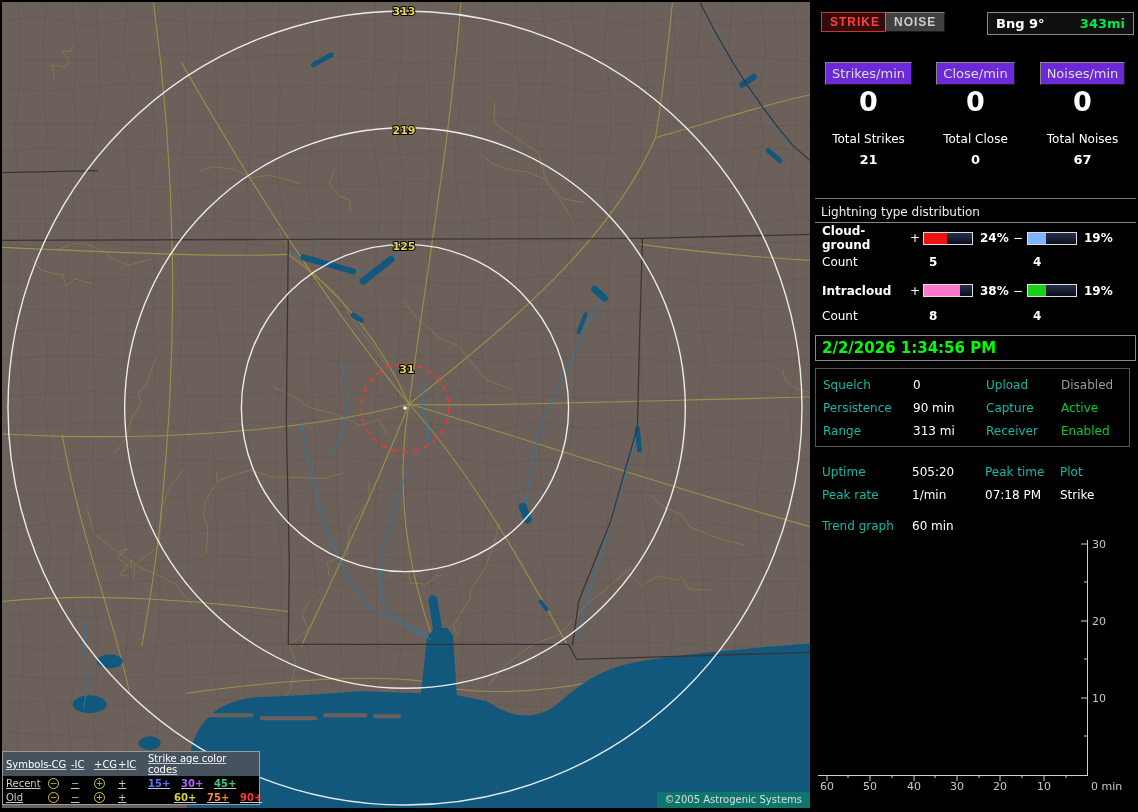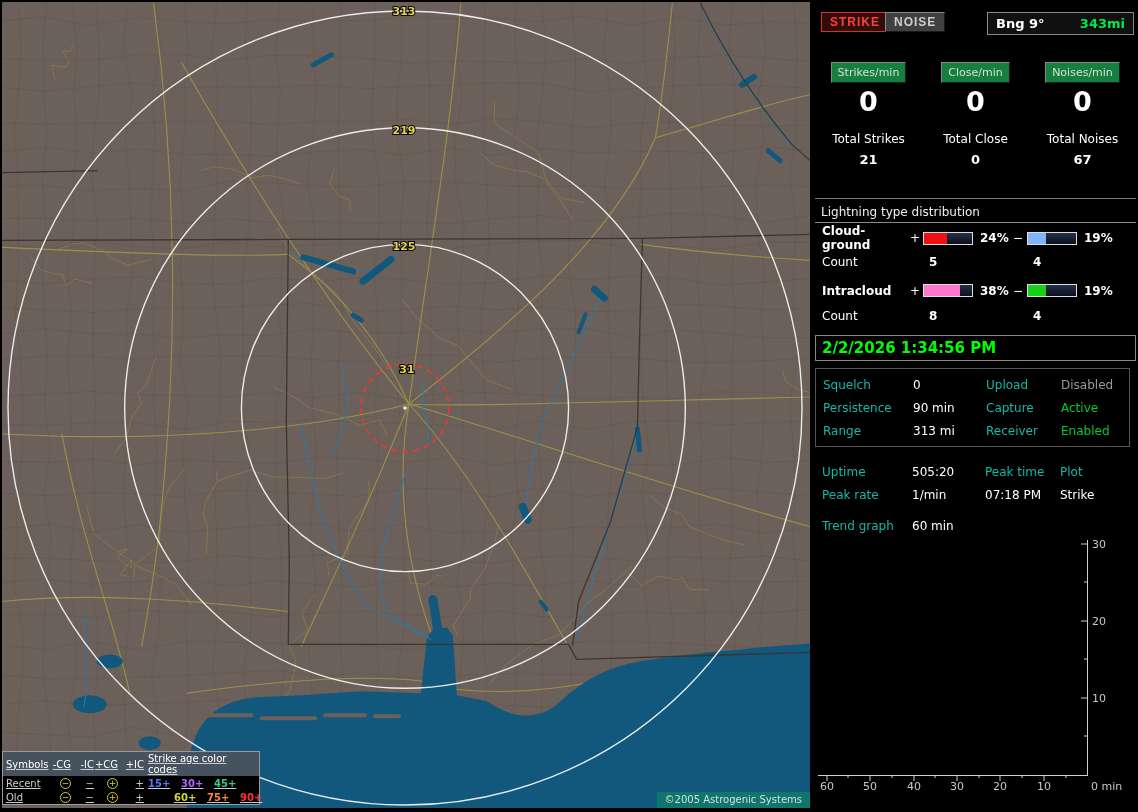--- a/index.html
+++ b/index.html
@@ -7,37 +7,37 @@
           font-family:"DejaVu Sans","Liberation Sans",sans-serif;}
   
   .map-area{position:absolute;left:2px;top:2px;width:808px;height:806px;background:#6c605a;overflow:hidden;}
   .map-area svg{position:absolute;left:0;top:0;}
   .ring-label{font-size:11px;font-weight:bold;fill:#e8d44f;stroke:#000;stroke-width:2px;paint-order:stroke;text-anchor:middle;}
   .copyright{position:absolute;right:0;bottom:0;background:#0f766e;color:#ddd;font-size:10px;padding:2px 8px 3px 8px;}
   
   .legend{position:absolute;left:0;bottom:3px;width:256px;background:#000;border:1px solid #9a9a9a;font-size:10px;color:#ccc;text-decoration:underline;}
   .legend-row{display:grid;grid-template-columns:42px 23px 23px 24px 26px auto;align-items:center;padding:1px 3px;}
   .legend-head{background:#46525e;color:#fff;}
-  .legend-row .c{text-align:right;}
+  .legend-row .c{text-align:left;}
   .cg-sym{display:inline-flex;width:9px;height:9px;border:1px solid;border-radius:50%;align-items:center;justify-content:center;font-size:9px;line-height:1;margin:0 auto;}
   .row-recent .cg-sym{color:#bed24f;}
   .row-old .cg-sym{color:#d8c93c;}
   .ic-sym{color:#c8c8c8;}
   .ages{display:flex;gap:2px;padding-left:4px;}
   .ages span{width:31px;font-weight:bold;}
   
   .panel{position:absolute;left:815px;top:2px;width:321px;height:808px;background:#000;color:#fff;font-size:12px;}
   .abs{position:absolute;}
   .btn-strike{background:#330c0c;border:1px solid #cc3333;color:#ff4040;font-weight:bold;font-size:12px;padding:2px 8px;letter-spacing:1px;}
   .btn-raised{background:#404040;border-style:solid;border-width:1px;border-color:#888 #1a1a1a #1a1a1a #888;color:#ccc;font-weight:bold;font-size:12px;padding:2px 8px;letter-spacing:1px;}
   .bearing-box{background:#101010;border:1px solid #8a8a8a;display:flex;justify-content:space-between;align-items:center;padding:2px 8px;}
   .bearing-label{color:#fff;font-weight:bold;font-size:13px;}
   .bearing-range{color:#00e84a;font-weight:bold;font-size:13px;}
   .grid3{display:grid;grid-template-columns:1fr 1fr 1fr;text-align:center;}
-  .rate-btn{background:#15803d;border-style:solid;border-width:1px;border-color:#8a8a8a #1a1a1a #1a1a1a #8a8a8a;color:#ddd;font-size:11px;padding:3px 6px;display:inline-block;}
+  .rate-btn{background:#6d28d9;border-style:solid;border-width:1px;border-color:#8a8a8a #1a1a1a #1a1a1a #8a8a8a;color:#ddd;font-size:13px;padding:3px 6px;display:inline-block;}
   .big-zero{font-size:27px;font-weight:bold;color:#fff;}
   .total-label{font-size:12px;color:#fff;}
   .total-value{font-size:13px;font-weight:bold;color:#fff;}
   .divider{border-top:1px solid #777;}
   .dist-title{color:#eee;font-size:12px;border-bottom:1px solid #888;padding:0 0 3px 6px;}
   .dist-row{display:grid;grid-template-columns:88px 13px 52px 38px 14px 52px auto;align-items:center;padding-left:7px;height:25px;}
   .dist-name{font-weight:bold;}
   .dist-pct{font-weight:bold;padding-left:5px;}
   .bar{position:relative;width:48px;height:11px;border:1px solid #ddd;background:linear-gradient(to bottom,#25304a,#0a0f1d);}
   .bar-fill{position:absolute;left:0;top:0;bottom:0;}

